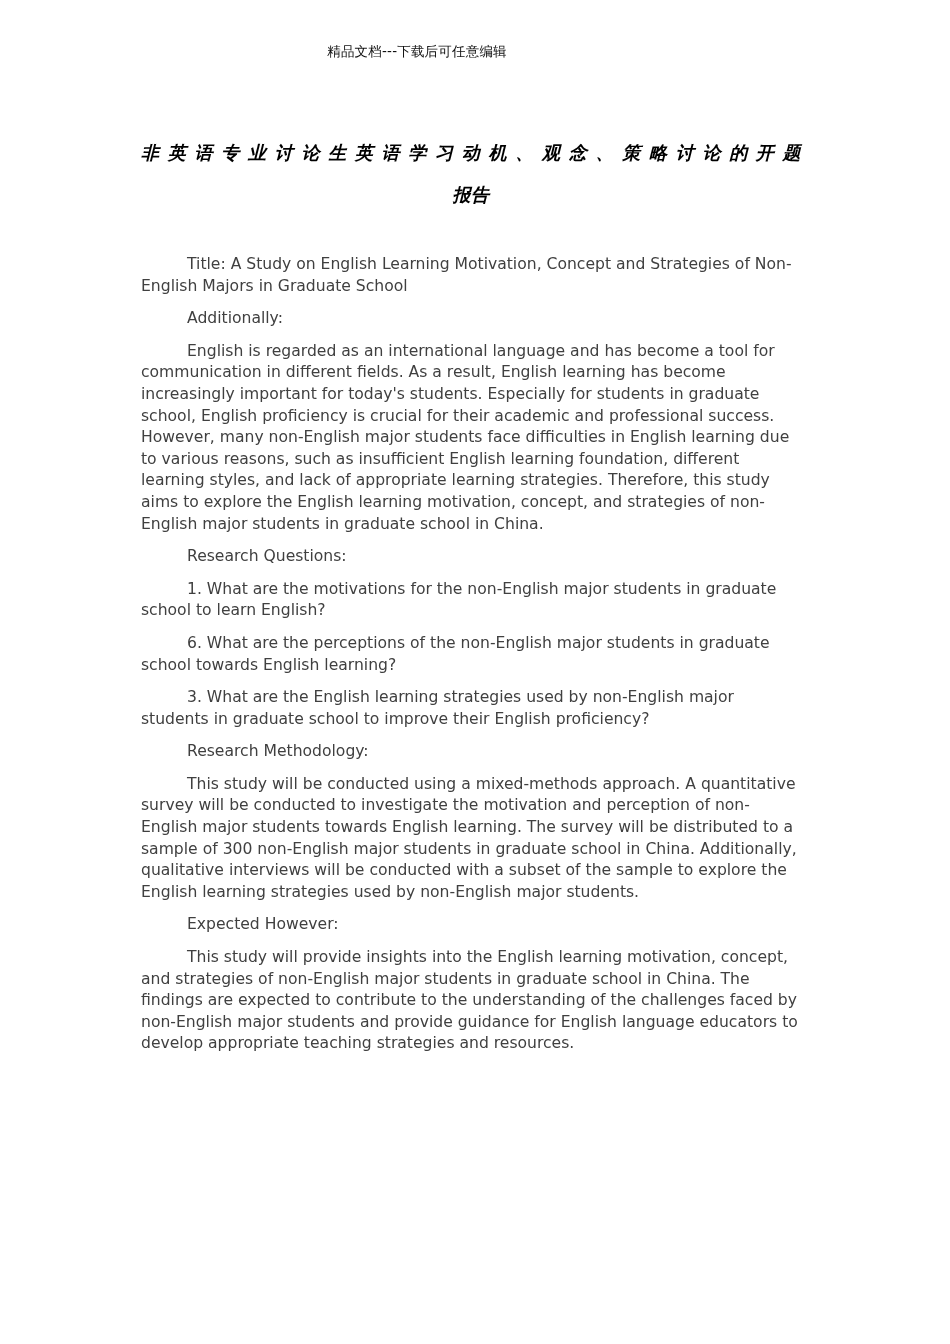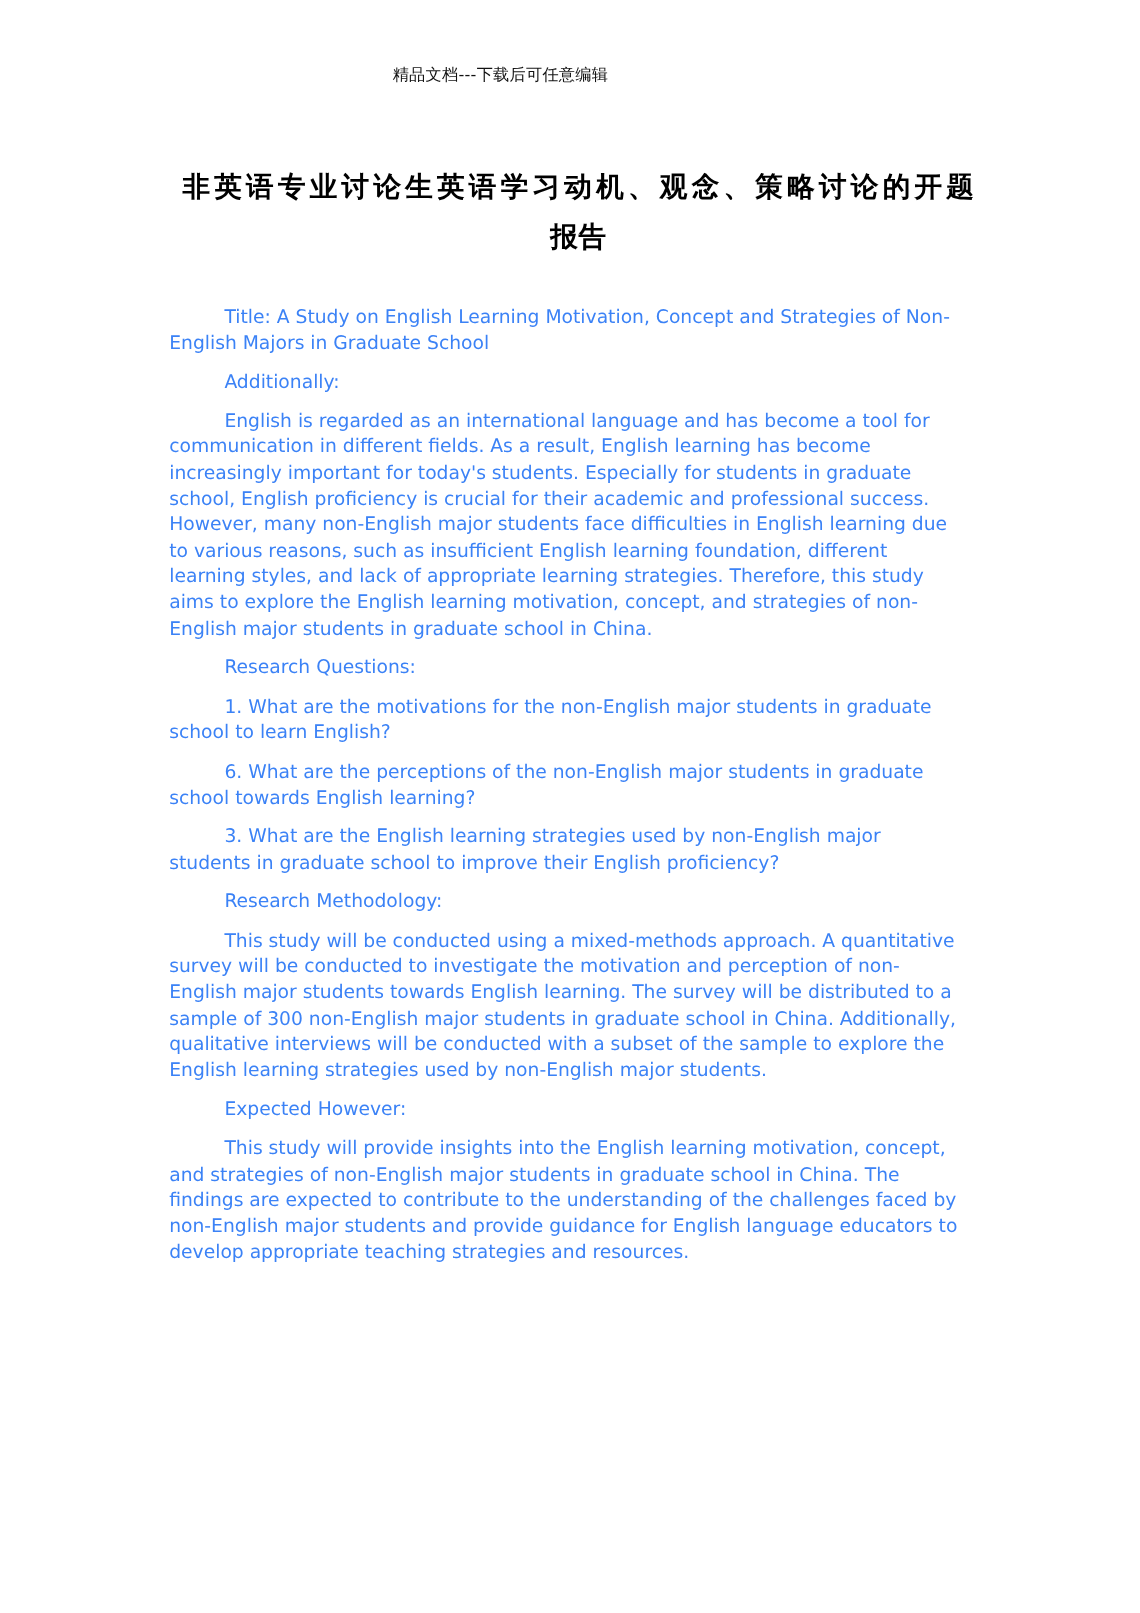--- a/index.html
+++ b/index.html
@@ -21,43 +21,44 @@
     height: 1344px;
     box-sizing: border-box;
     position: relative;
     background: #ffffff;
     overflow: hidden;
   }
 
   
   .doc-header {
     position: absolute;
-    top: 54px;
+    top: 42px;
     left: 0;
     width: 812px;
     text-align: center;
     font-size: 13.5px;
     line-height: 18px;
     color: #111111;
     letter-spacing: 0.2px;
     padding-left: 22px;
     box-sizing: border-box;
   }
 
   
   .doc-title {
     position: absolute;
     top: 120px;
-    left: 152px;
+    left: 141px;
     width: 660px;
     text-align: center;
-    font-size: 23px;
+    font-size: 18px;
     line-height: 42px;
     font-weight: bold;
     letter-spacing: 0.4px;
+    font-style: italic;
   }
   .doc-title .title-line-1 {
     display: block;
     text-align: justify;
     text-align-last: justify;
     white-space: nowrap;
   }
   .doc-title .title-line-2 {
     display: block;
     text-align: center;
@@ -71,21 +72,21 @@
     width: 661px;
   }
 
   .para {
     font-size: 15.6px;
     line-height: 21.6px;
     margin: 0 0 11px 0;
     text-indent: 46px;
     text-align: left;
     word-spacing: 0px;
-    color: #3b82f6;
+    color: #404040;
   }
   .para:last-child {
     margin-bottom: 18px;
   }
 </style>
 </head>
 <body>
 
 <div class="page">
 

